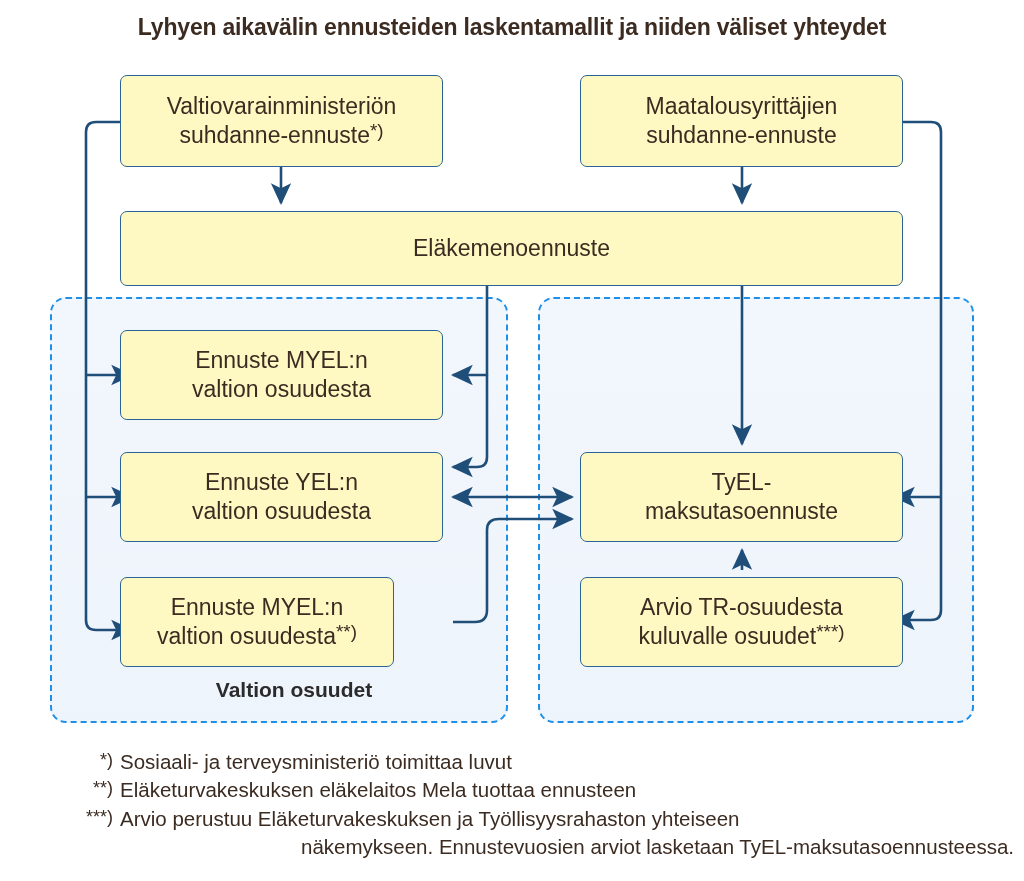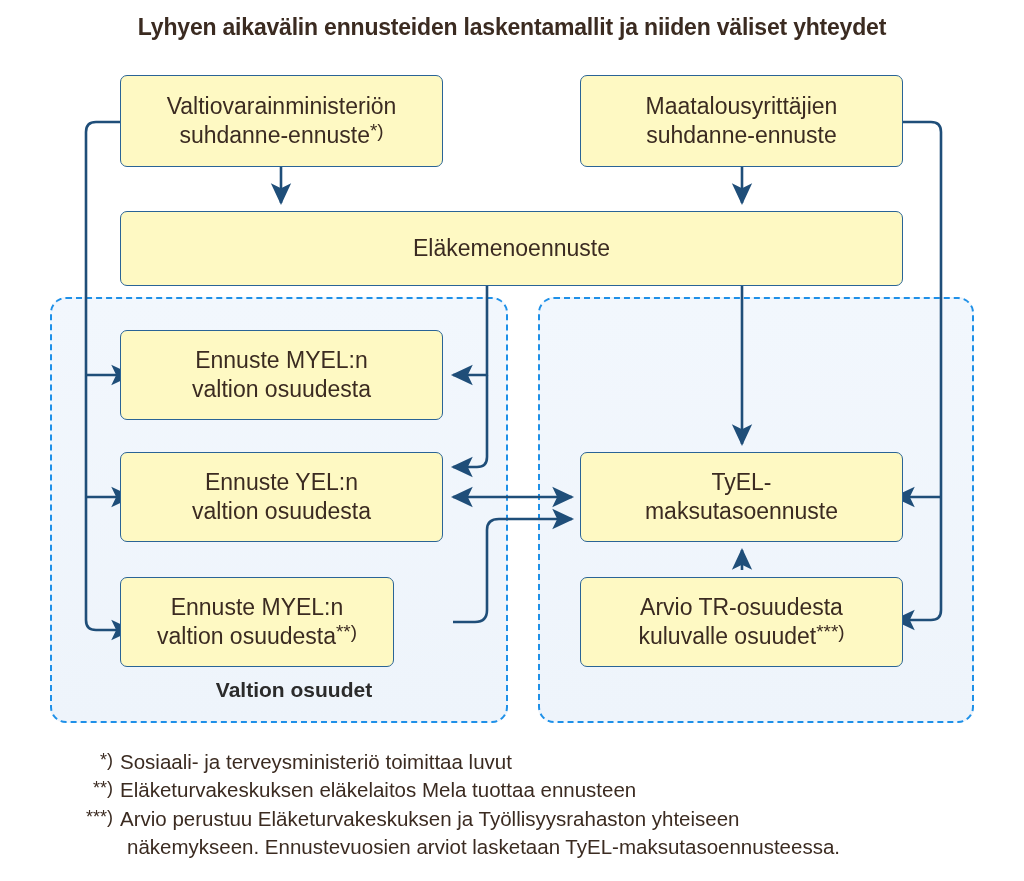--- a/index.html
+++ b/index.html
@@ -107,20 +107,21 @@
     flex: 0 0 56px;
     text-align: right;
     padding-right: 7px;
     box-sizing: border-box;
     font-size: 18px;
     line-height: 1.38;
   }
   .fn-text { flex: 1; }
   .fn-cont {
     padding-left: 63px;
+    text-align: right;
   }
 </style>
 </head>
 <body>
 
 <div id="diagram-root">
 
   <div class="title">Lyhyen aikavälin ennusteiden laskentamallit ja niiden väliset yhteydet</div>
 
   <div class="group-panel" style="left:50px; top:297px; width:458px; height:426px;"></div>

